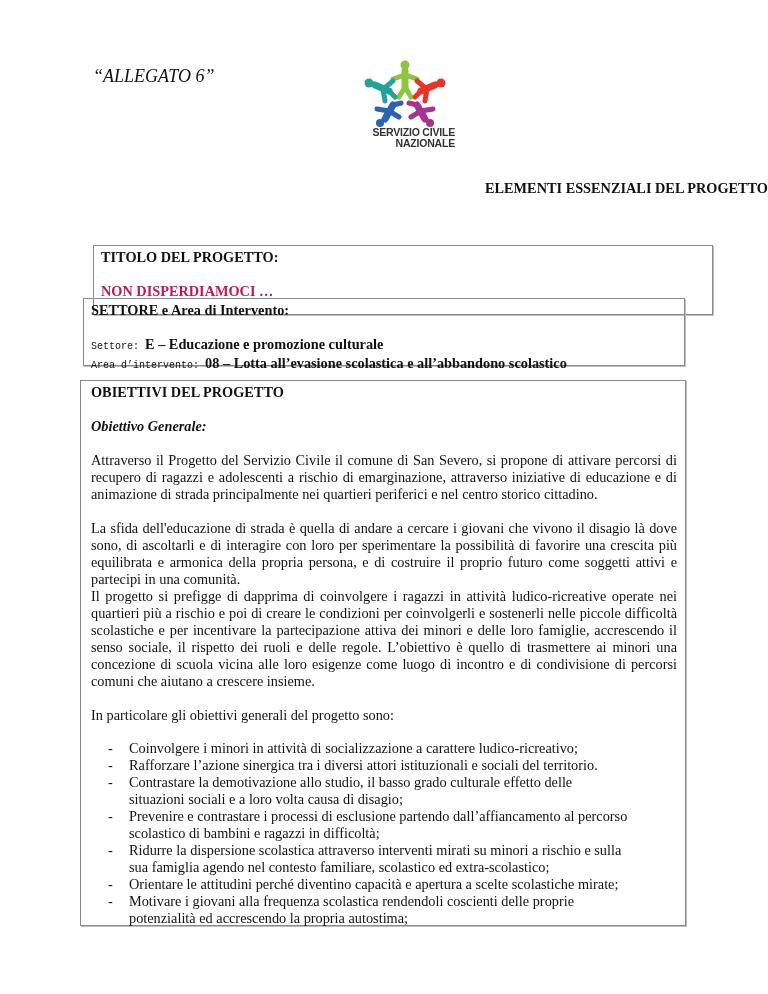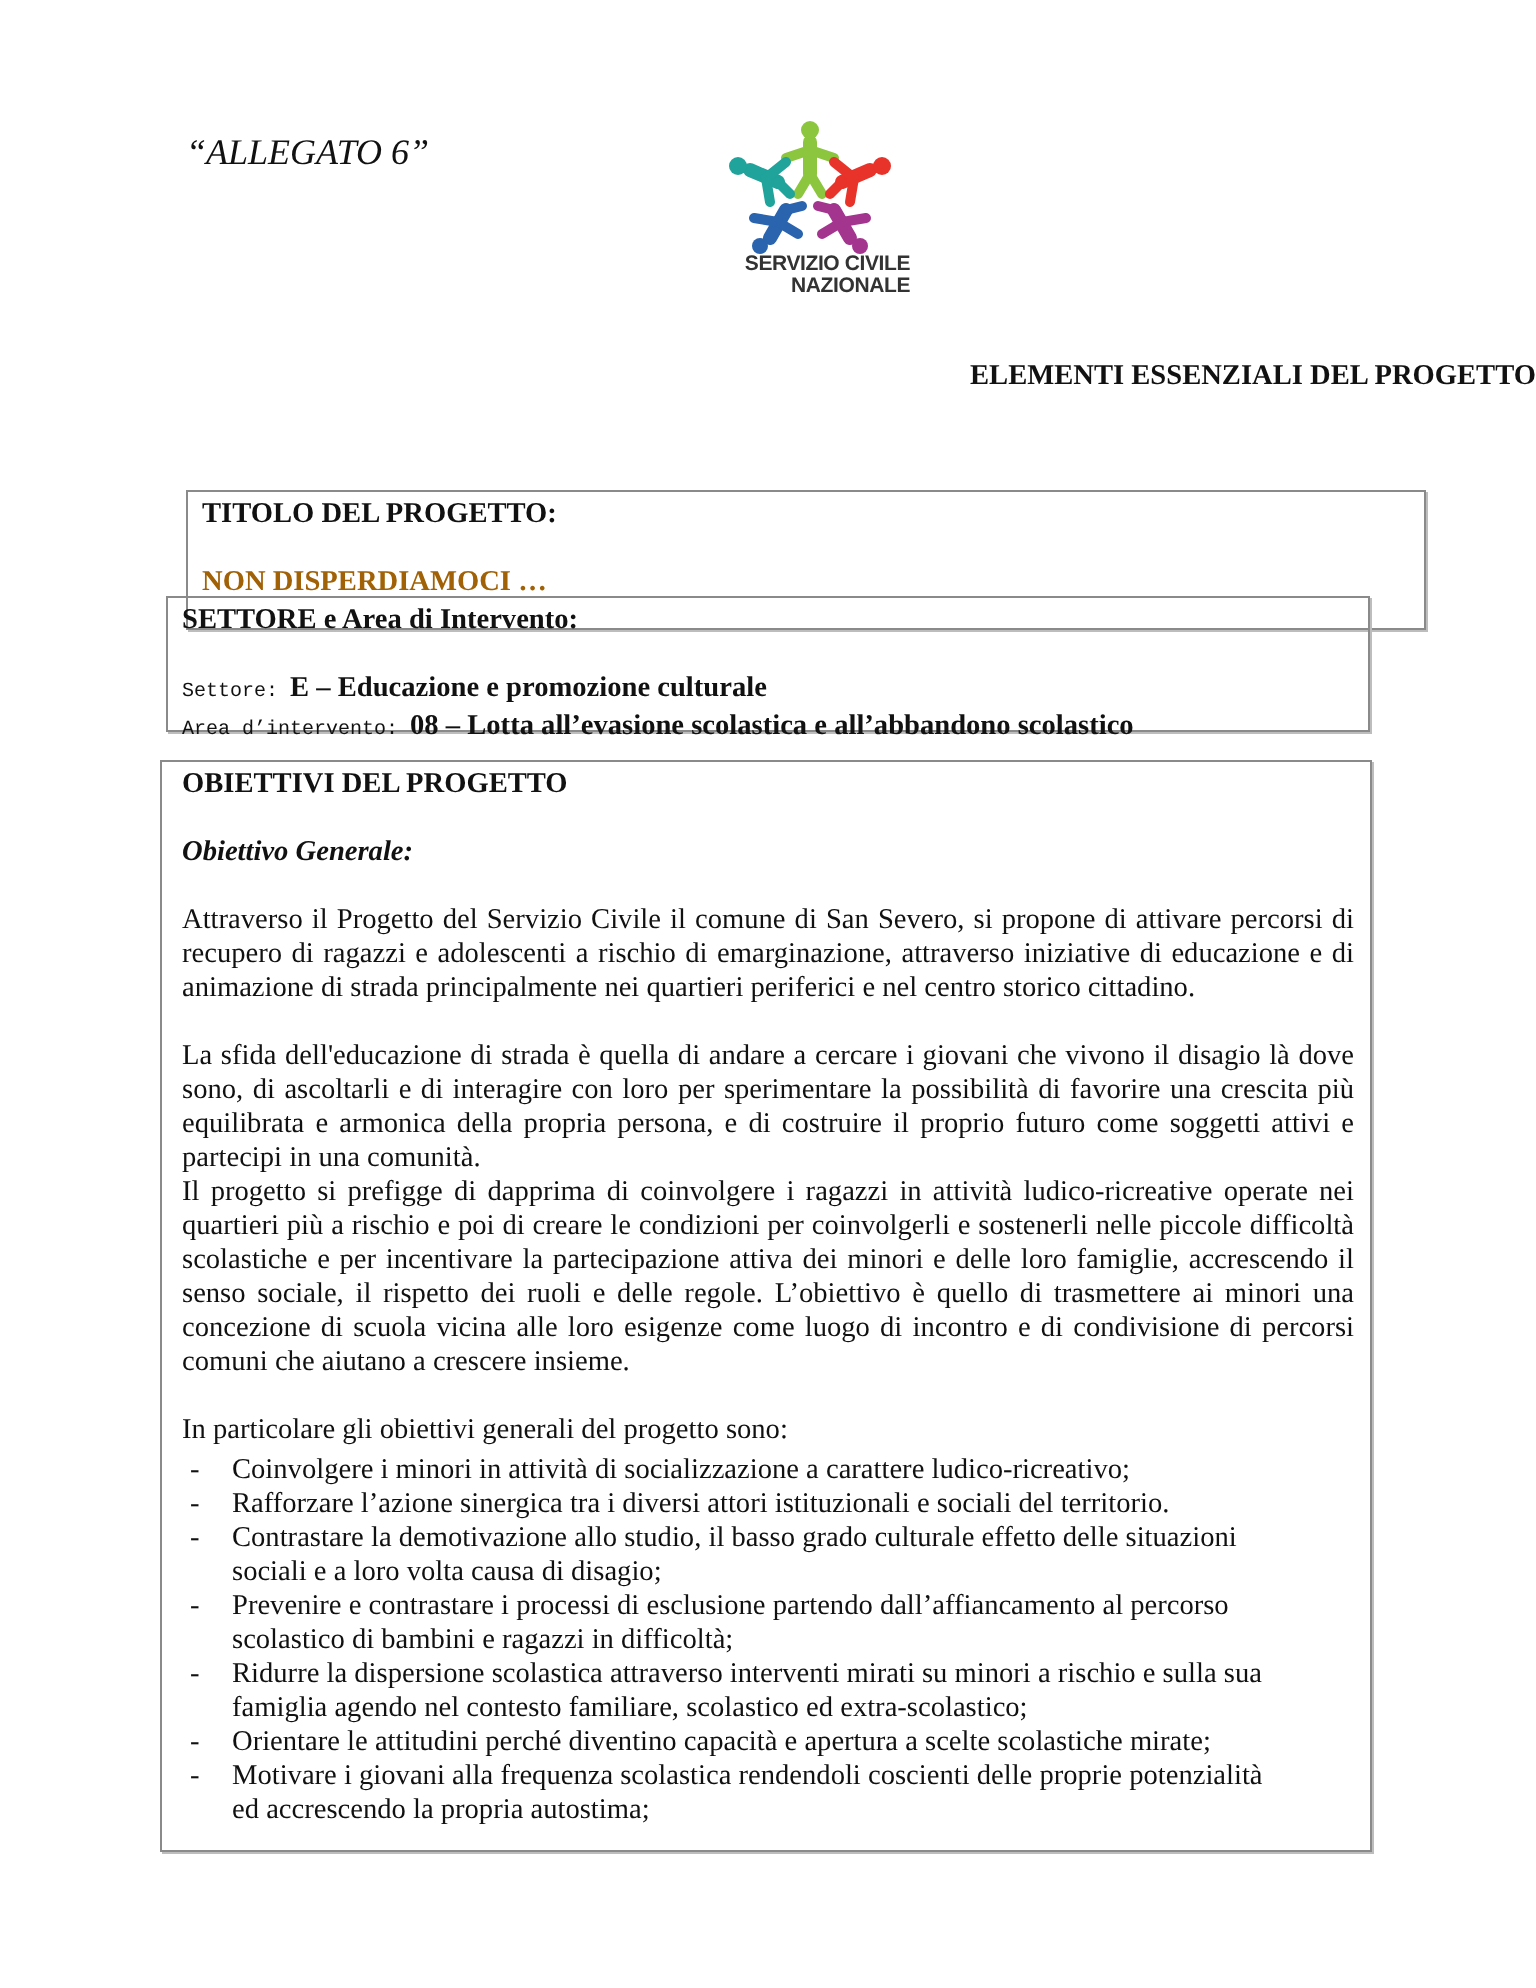--- a/index.html
+++ b/index.html
@@ -30,26 +30,26 @@
     position: absolute; border: 1px solid #8a8a8a;
     box-shadow: 1px 1px 0 #bdbdbd;
     box-sizing: border-box;
     padding: 3px 7px 0 7px;
     font-size: 14.3px; line-height: 17px;
   }
   .box1 { left: 93px; top: 213px; width: 620px; height: 70px; margin-top: 32px; }
   .box2 { left: 83px; top: 298px; width: 602px; height: 68px; }
   .box3 { left: 80px; top: 380px; width: 606px; height: 546px; padding-left: 10px; padding-right: 8px; }
   .h { font-weight: bold; }
-  .red { color: #a16207; font-weight: bold; }
+  .red { color: #be185d; font-weight: bold; }
   .gap { height: 17px; }
   .sans { font-family: Liberation Mono, monospace; font-size: 10px; }
   .bi { font-weight: bold; font-style: italic; }
   .just { text-align: justify; }
-  ul.dash { list-style: none; margin: 3px; padding: 0; }
+  ul.dash { list-style: none; margin: 16px; padding: 0; }
   ul.dash li { position: relative; padding-left: 22px; padding-right: 30px; }
   ul.dash li::before { content: "-"; position: absolute; left: 1px; }
   p { margin: 0; }
 </style>
 </head>
 <body>
 
 <div class="allegato">“ALLEGATO 6”</div>
 
 <div class="logo">

